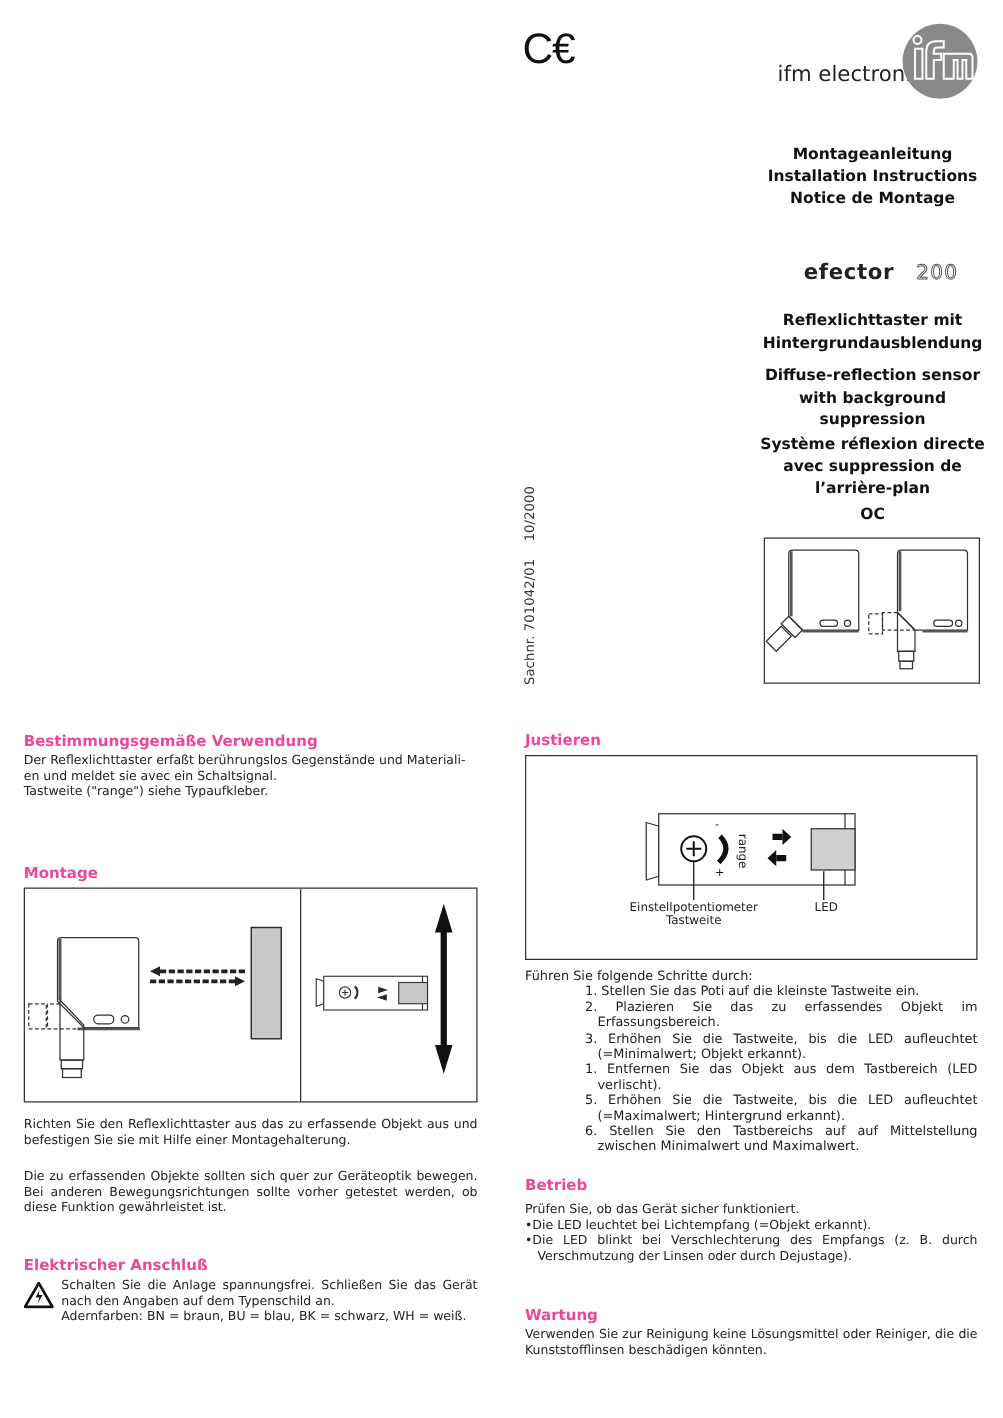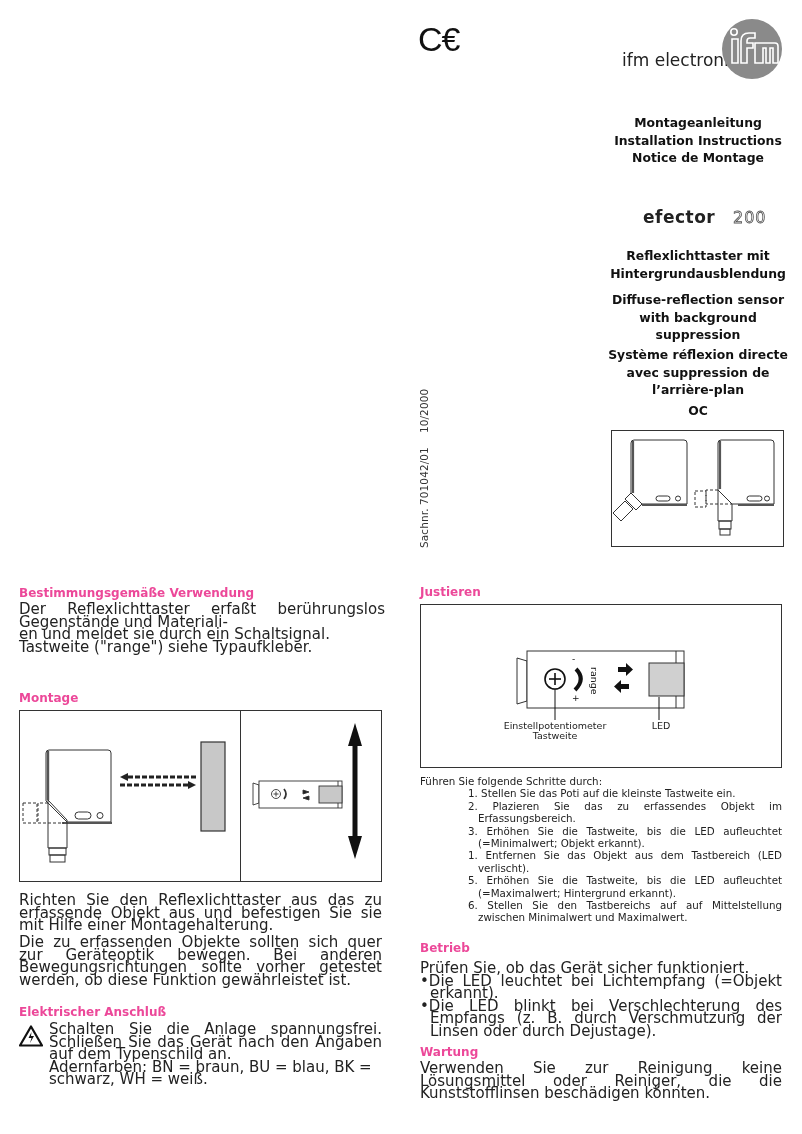--- a/index.html
+++ b/index.html
@@ -14,21 +14,21 @@
 
   .right-title { left: 600px; width: 196px; text-align: center; font-weight: bold; font-size: 12.4px; line-height: 17.5px; color: #111; }
   .efector { left: 627px; top: 206px; width: 140px; height: 22px; margin-left: 16px; }
 
   .oc-box { left: 611px; top: 430px; width: 173px; height: 117px; border: 1.5px solid #333; }
 
   .sachnr { left: 418px; top: 548px; transform-origin: 0 0; transform: rotate(-90deg); font-size: 10.5px; color: #333; white-space: nowrap; letter-spacing: 0.1px; }
   .sachnr span { margin-right: 14px; }
 
   h2.sec { position: absolute; font-size: 12px; font-weight: bold; color: #ec4899; }
-  .para { position: absolute; font-size: 15px; line-height: 12.6px; color: #222; text-align: justify; }
+  .para { position: absolute; font-size: 10px; line-height: 12.6px; color: #222; text-align: justify; }
   .para p { margin: 0; }
 
   .fig-montage { left: 19px; top: 710px; width: 363px; height: 172px; border: 1.5px solid #333; }
   .fig-montage .divider { position: absolute; left: 220px; top: 0; width: 1px; height: 100%; background: #333; }
 
   .fig-justieren { left: 420px; top: 604px; width: 362px; height: 164px; border: 1.5px solid #333; }
 
   .steps { left: 420px; top: 775px; width: 362px; font-size: 10.3px; line-height: 12.4px; color: #222; }
   .steps .step { padding-left: 10px; text-indent: -10px; text-align: justify; margin-left: 48px; }
 
@@ -108,21 +108,21 @@
   </svg>
 </div>
 
 <div class="abs sachnr">
   <span>Sachnr. 701042/01</span><span>10/2000</span>
 </div>
 
 <h2 class="sec" style="left:19px; top:586px;">Bestimmungsgemäße Verwendung</h2>
 <div class="para" style="left:19px; top:603px; width:366px;">
   <div>Der Reflexlichttaster erfaßt berührungslos Gegenstände und Materiali-</div>
-  <div>en und meldet sie durch ein Schaltsignal.</div>
+  <div>en und meldet sie avec ein Schaltsignal.</div>
   <div>Tastweite ("range") siehe Typaufkleber.</div>
 </div>
 
 <h2 class="sec" style="left:19px; top:691px;">Montage</h2>
 
 <div class="abs fig-montage">
   <div class="divider"></div>
   <svg width="360" height="170" viewBox="0 0 360 170" style="position:absolute;left:0;top:0;">
 
     <g fill="none" stroke="#333" stroke-width="1">

